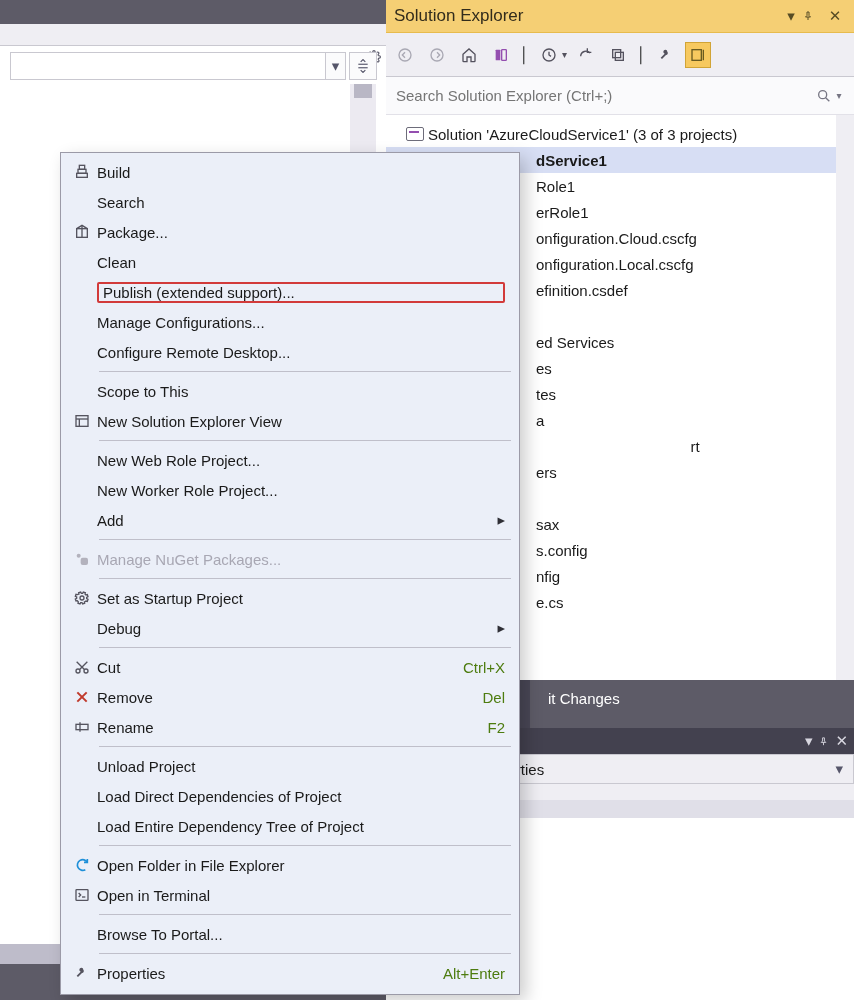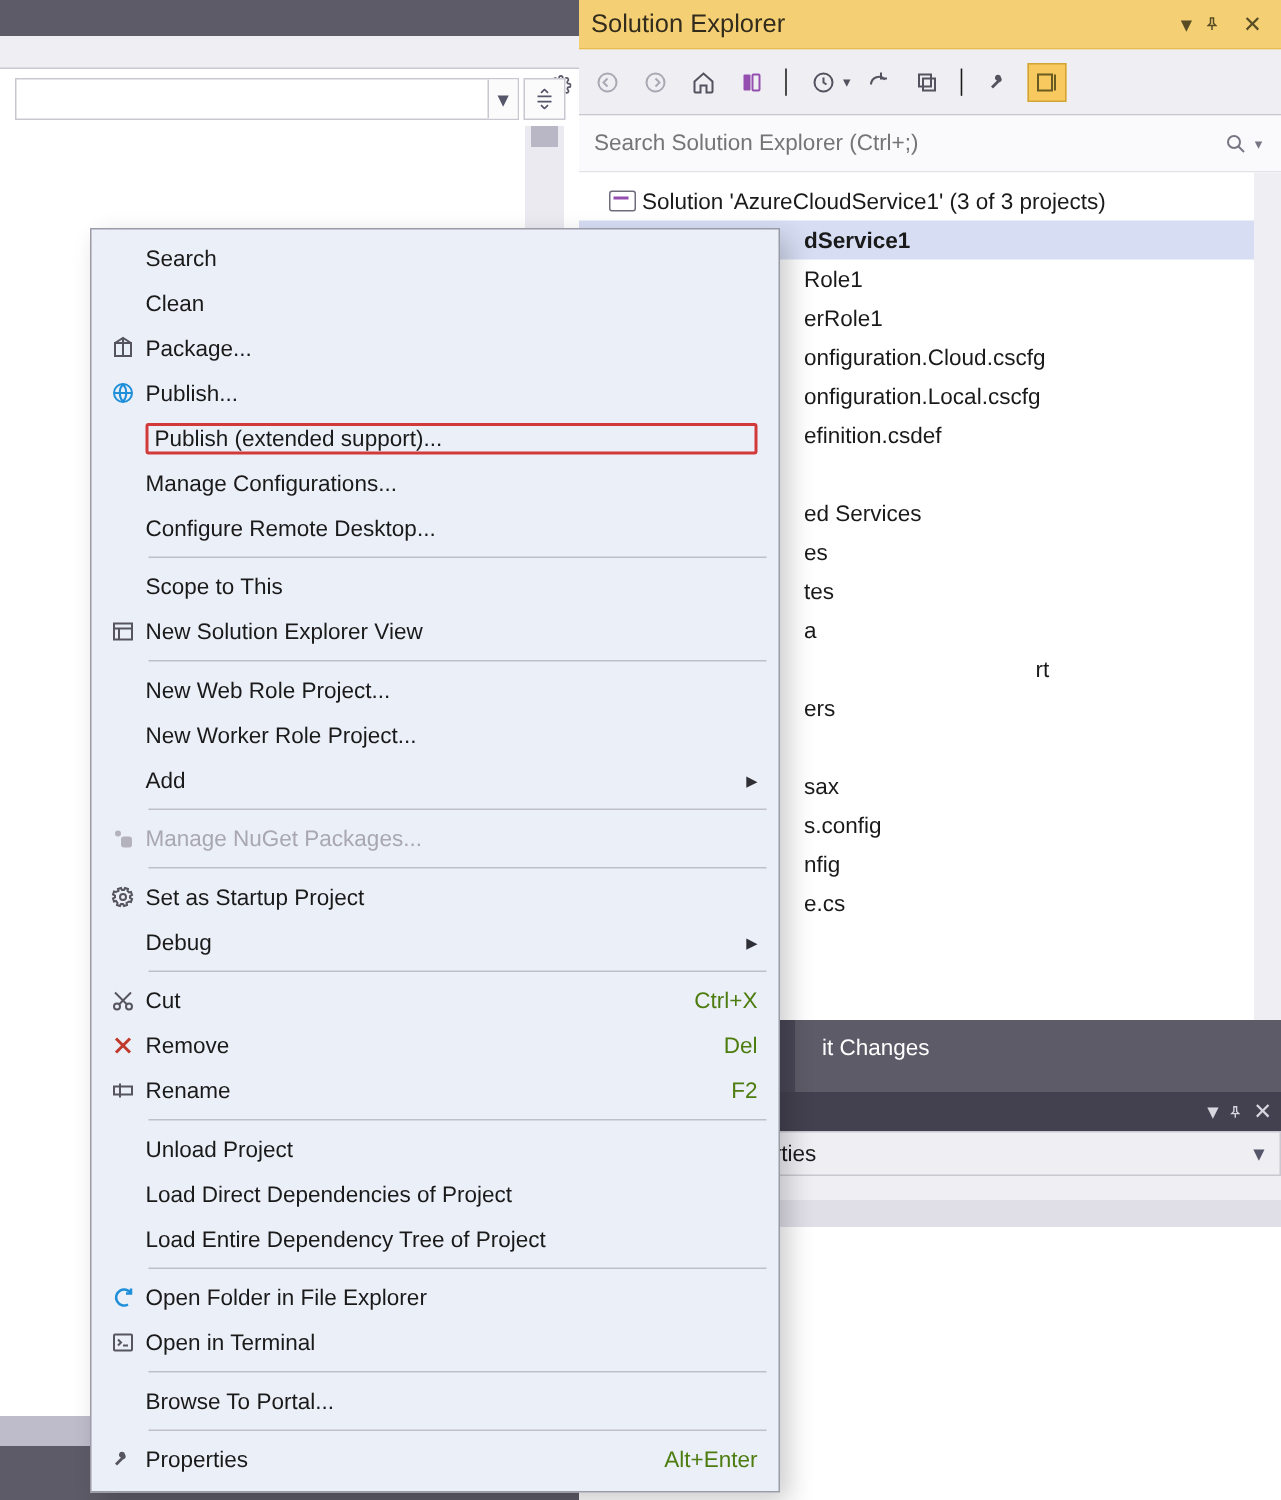--- a/index.html
+++ b/index.html
@@ -421,45 +421,46 @@
   <span class="ico"></span>
   <span class="txt">Project Properties</span>
   <span style="color:#56566a">▾</span>
 </div>
 <div class="props-band1"></div>
 <div class="props-band2"></div>
 <div class="props-body"></div>
 
 <div class="ctx" id="ctx">
     <div class="ctx-item">
+      <span class="ico">
+        <svg width="16" height="16" viewBox="0 0 24 24" fill="none" stroke="#55545f" stroke-width="2">
+          <rect x="4" y="14" width="16" height="6"></rect>
+          <rect x="6" y="8" width="12" height="6"></rect>
+          <rect x="8" y="2" width="8" height="6"></rect>
+        </svg>
+      </span>
+      <span class="lbl">Build</span>
+    </div>
+    <div class="ctx-item">
       <span class="ico"></span>
       <span class="lbl">Search</span>
-    </div>
-    <div class="ctx-item">
-      <span class="ico"></span>
-      <span class="lbl">Clean</span>
     </div>
     <div class="ctx-item">
       <span class="ico">
         <svg width="16" height="16" viewBox="0 0 24 24" fill="none" stroke="#55545f" stroke-width="2">
           <rect x="4" y="7" width="16" height="13"></rect>
           <polyline points="4 7 12 2 20 7"></polyline>
           <line x1="12" y1="2" x2="12" y2="20"></line>
         </svg>
       </span>
       <span class="lbl">Package...</span>
     </div>
     <div class="ctx-item">
-      <span class="ico">
-        <svg width="16" height="16" viewBox="0 0 24 24" fill="none" stroke="#1e8fd8" stroke-width="2">
-          <circle cx="12" cy="12" r="9"></circle>
-          <path d="M3 12h18M12 3a14 14 0 010 18M12 3a14 14 0 000 18"></path>
-        </svg>
-      </span>
-      <span class="lbl">Publish...</span>
+      <span class="ico"></span>
+      <span class="lbl">Clean</span>
     </div>
     <div class="ctx-item highlight">
       <span class="ico"></span>
       <span class="lbl">Publish (extended support)...</span>
     </div>
     <div class="ctx-item">
       <span class="ico"></span>
       <span class="lbl">Manage Configurations...</span>
     </div>
     <div class="ctx-item">

